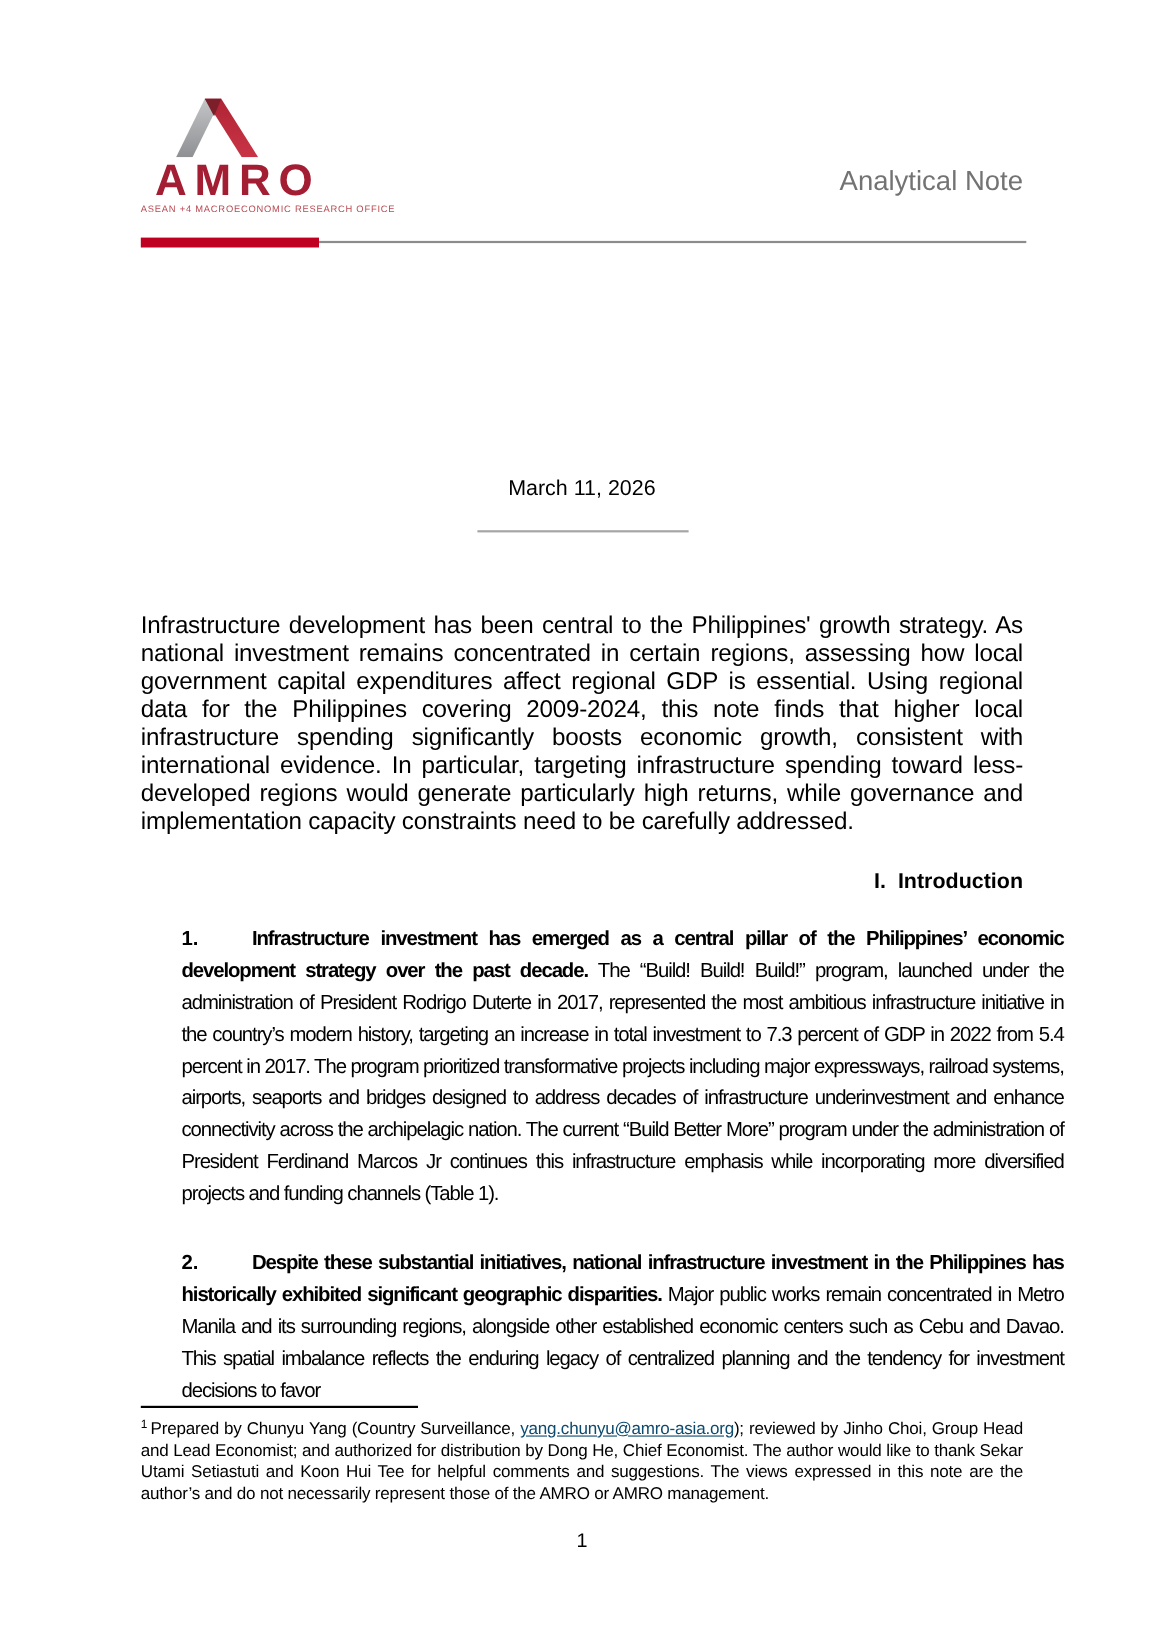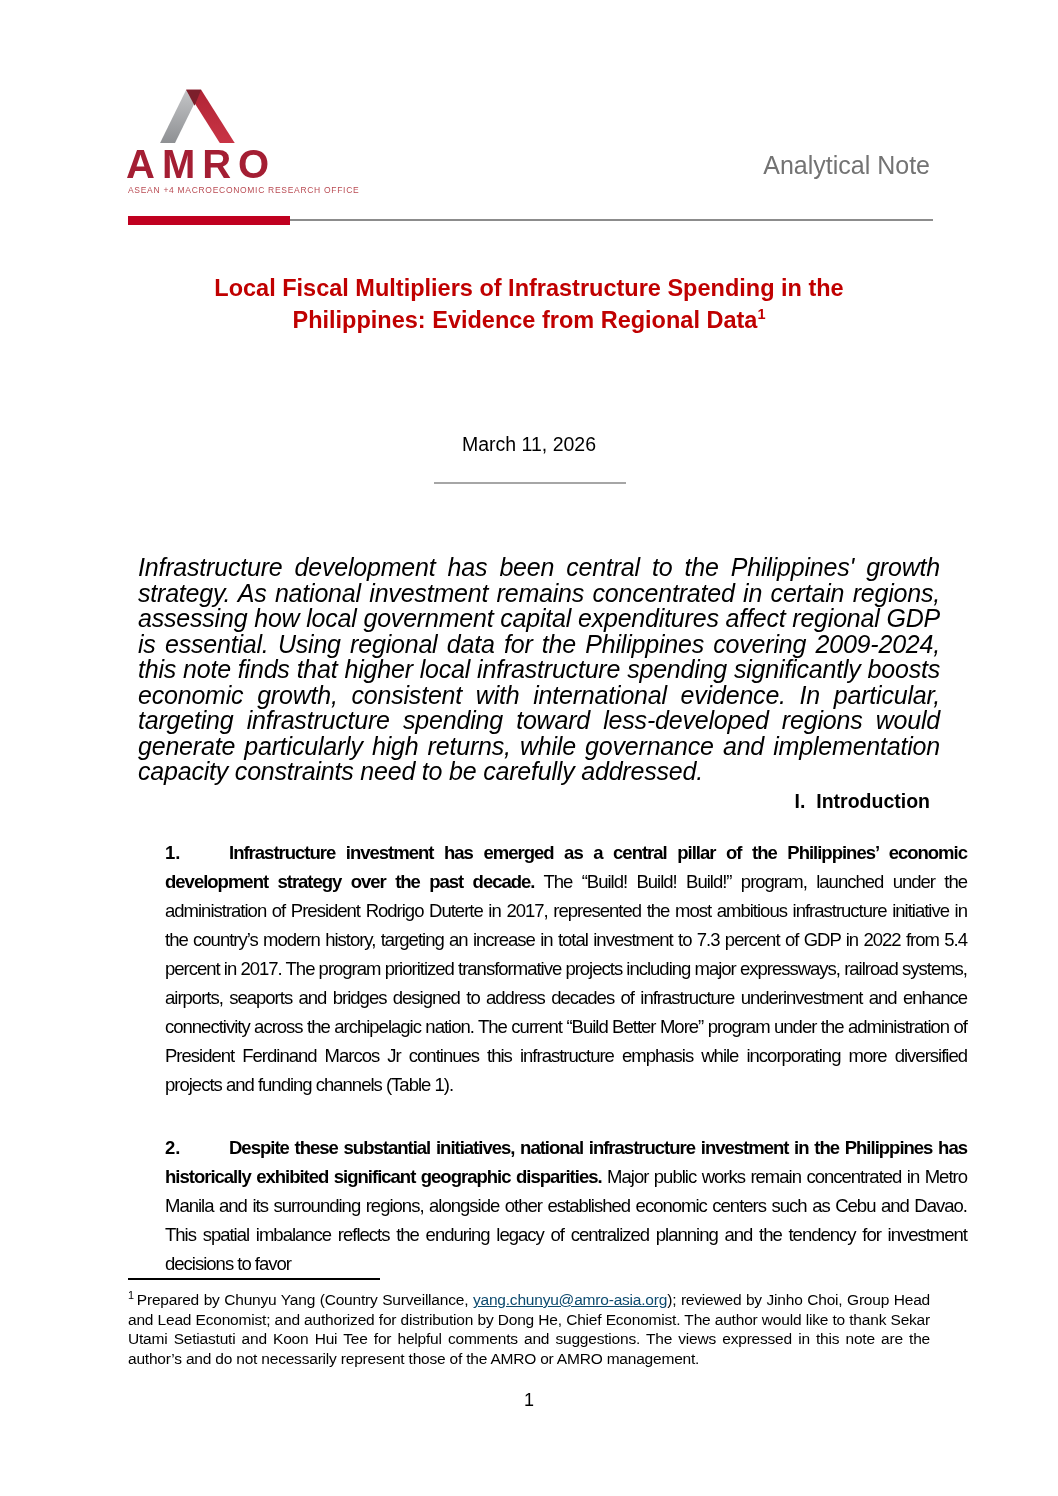--- a/index.html
+++ b/index.html
@@ -1,39 +1,39 @@
 <!DOCTYPE html>
 <html><head>
 <meta charset="utf-8">
 <style>
   html,body{margin:0;padding:0;background:#ffffff;}
   .page{position:relative;width:1058px;height:1496px;background:#fff;overflow:hidden;
         font-family:"Liberation Sans",sans-serif;color:#000;}
 
   
   .logo-triangle{position:absolute;left:156px;top:87px;width:94px;height:56px;}
-  .logo-word{position:absolute;left:126px;top:144px;font-size:40px;font-weight:bold;
+  .logo-word{position:absolute;left:141px;top:144px;font-size:40px;font-weight:bold;
              letter-spacing:7px;color:#A41E33;line-height:1;}
   .logo-tagline{position:absolute;left:128px;top:186px;font-size:8.5px;letter-spacing:0.7px;
                 color:#B94A52;line-height:1;}
   .doc-type{position:absolute;right:128px;top:150px;font-size:25px;font-weight:normal;
             color:#737373;line-height:1.2;}
   .rule-red{position:absolute;left:128px;top:216px;width:162px;height:9px;background:#C00020;}
   .rule-gray{position:absolute;left:290px;top:219px;width:643px;height:2px;background:#8C8C8C;}
 
   
   .title{position:absolute;left:128px;top:272px;width:802px;text-align:center;
          color:#C00000;font-weight:bold;font-size:23.5px;line-height:32px;}
   .title sup{font-size:0.62em;vertical-align:super;line-height:0;}
   .date{position:absolute;left:128px;top:409px;width:802px;text-align:center;font-size:19.5px;margin-top:24px;}
   .mid-sep{position:absolute;left:434px;top:482px;width:192px;height:2px;background:#A6A6A6;}
 
   
-  .abstract{position:absolute;left:138px;top:555px;width:802px;font-size:25px;
-            font-style:italic;text-align:justify;line-height:25.5px;letter-spacing:-0.2px;}
+  .abstract{position:absolute;left:128px;top:555px;width:802px;font-size:22px;
+            text-align:justify;line-height:25.5px;letter-spacing:-0.2px;}
 
   
   .section-heading{position:absolute;left:128px;top:790px;width:802px;text-align:right;
                    font-weight:bold;font-size:19.5px;white-space:pre;}
   .body-text{position:absolute;left:128px;top:838px;width:802px;font-size:18.5px;
              line-height:29px;text-align:justify;letter-spacing:-1px;margin-left:37px;}
   .para{margin:0 0 34px 0;}
   .pnum{display:inline-block;width:64px;font-weight:bold;letter-spacing:0;}
 
   
@@ -65,24 +65,20 @@
     <polygon points="32,3 48,3 84,60 68,60" fill="url(#g-red)"></polygon>
     <polygon points="32,3 48,3 41,20" fill="#7C1F2B"></polygon>
   </svg>
   <div class="logo-word">AMRO</div>
   <div class="logo-tagline">ASEAN +4 MACROECONOMIC RESEARCH OFFICE</div>
 
   <div class="doc-type">Analytical Note</div>
   <div class="rule-red"></div>
   <div class="rule-gray"></div>
 
-  <div class="title">
-    <div>Local Fiscal Multipliers of Infrastructure Spending in the</div>
-    <div><span>Philippines: Evidence from Regional Data</span><sup>1</sup></div>
-  </div>
 
   <div class="date">March 11, 2026</div>
   <div class="mid-sep"></div>
 
   <div class="abstract">Infrastructure development has been central to the Philippines' growth strategy. As national investment remains concentrated in certain regions, assessing how local government capital expenditures affect regional GDP is essential. Using regional data for the Philippines covering 2009-2024, this note finds that higher local infrastructure spending significantly boosts economic growth, consistent with international evidence. In particular, targeting infrastructure spending toward less-developed regions would generate particularly high returns, while governance and implementation capacity constraints need to be carefully addressed.</div>
 
   <div class="section-heading">I.  Introduction</div>
 
   <div class="body-text">
     <p class="para"><span class="pnum">1.</span><b>Infrastructure investment has emerged as a central pillar of the Philippines’ economic development strategy over the past decade.</b><span> The “Build! Build! Build!” program, launched under the administration of President Rodrigo Duterte in 2017, represented the most ambitious infrastructure initiative in the country’s modern history, targeting an increase in total investment to 7.3 percent of GDP in 2022 from 5.4 percent in 2017. The program prioritized transformative projects including major expressways, railroad systems, airports, seaports and bridges designed to address decades of infrastructure underinvestment and enhance connectivity across the archipelagic nation. The current “Build Better More” program under the administration of President Ferdinand Marcos Jr continues this infrastructure emphasis while incorporating more diversified projects and funding channels (Table 1).</span></p>

